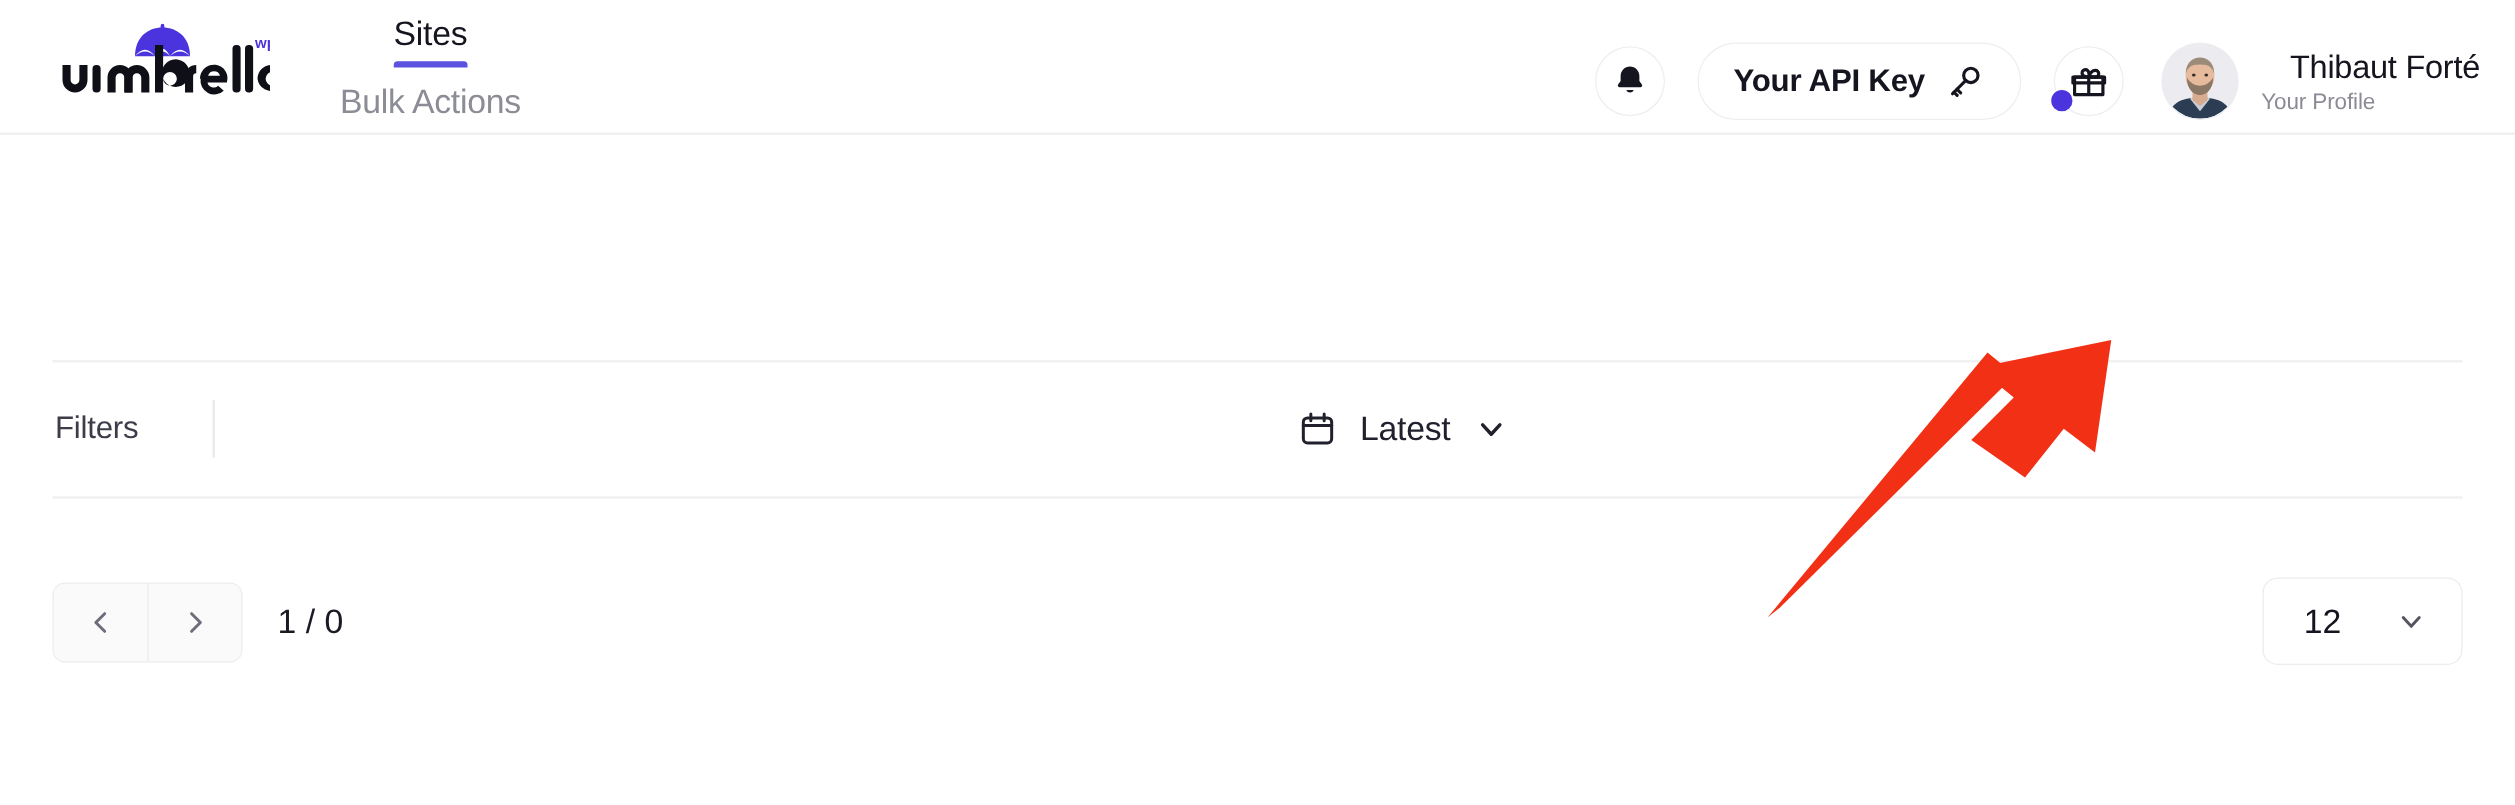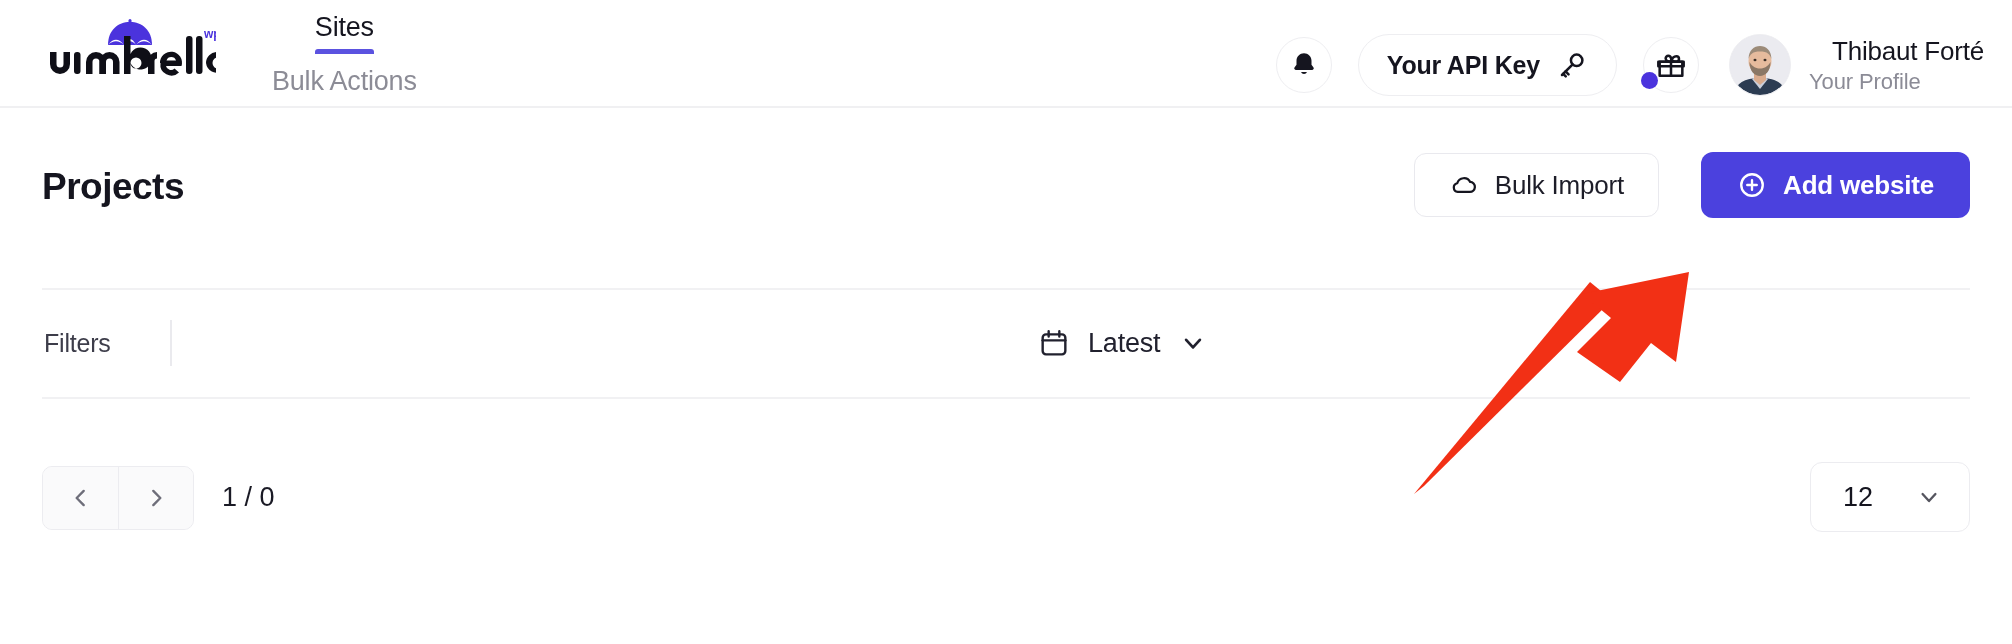--- a/index.html
+++ b/index.html
@@ -79,21 +79,21 @@
     width: 17px; height: 17px; border-radius: 50%;
     background: #4b33dd;
   }
   .profile { margin-left: 30px; display: flex; align-items: center; gap: 18px; cursor: pointer; flex: none; }
   .avatar {
     width: 62px; height: 62px; border-radius: 50%;
     border: 1.5px solid #eeeef1; overflow: hidden; flex: none; background: #e9e9ef;
   }
   .profile-text { display: flex; flex-direction: column; gap: 2px; }
   .profile-name { font-size: 26px; color: #15151f; letter-spacing: -0.2px; white-space: nowrap; margin-left: 23px; }
-  .profile-sub { font-size: 22px; color: #8b8b96; letter-spacing: -0.1px; white-space: nowrap; }
+  .profile-sub { font-size: 18px; color: #8b8b96; letter-spacing: -0.1px; white-space: nowrap; }
 
   
   .page { position: absolute; left: 0; top: 108px; width: 2012px; height: 536px; }
 
   .page-head {
     position: absolute; left: 0; top: 0; width: 2012px; height: 180px;
   }
   .page-title {
     position: absolute; left: 42px; top: 58px;
     font-size: 37px; font-weight: bold; color: #15151f; letter-spacing: -0.5px;
@@ -304,40 +304,20 @@
           <span class="profile-name">Thibaut Forté</span>
           <span class="profile-sub">Your Profile</span>
         </div>
       </div>
 
     </div>
   </div>
 
   <div class="page">
 
-    <div class="page-head">
-      <div class="page-title">Projects</div>
-
-      <div class="head-actions">
-        <div class="btn btn-secondary">
-          <svg width="30" height="30" viewBox="0 0 24 24" fill="none" stroke="#15151f" stroke-width="1.8" stroke-linecap="round" stroke-linejoin="round">
-            <path d="M7 17.5h9.5a4 4 0 0 0 .4-8A5.6 5.6 0 0 0 6.6 10.6 3.5 3.5 0 0 0 7 17.5z"></path>
-          </svg>
-          <span>Bulk Import</span>
-        </div>
-
-        <div class="btn btn-primary">
-          <svg width="30" height="30" viewBox="0 0 24 24" fill="none" stroke="#ffffff" stroke-width="1.9" stroke-linecap="round">
-            <circle cx="12" cy="12" r="8.6"></circle>
-            <path d="M12 8.2v7.6M8.2 12h7.6"></path>
-          </svg>
-          <span>Add website</span>
-        </div>
-      </div>
-    </div>
 
     <div class="divider d1"></div>
 
     <div class="filters-row">
       <span class="filters-label">Filters</span>
       <div class="filters-sep"></div>
 
 
       <div class="sort-control">
         <svg width="32" height="32" viewBox="0 0 24 24" fill="none" stroke="#21212e" stroke-width="1.8" stroke-linecap="round" stroke-linejoin="round">

